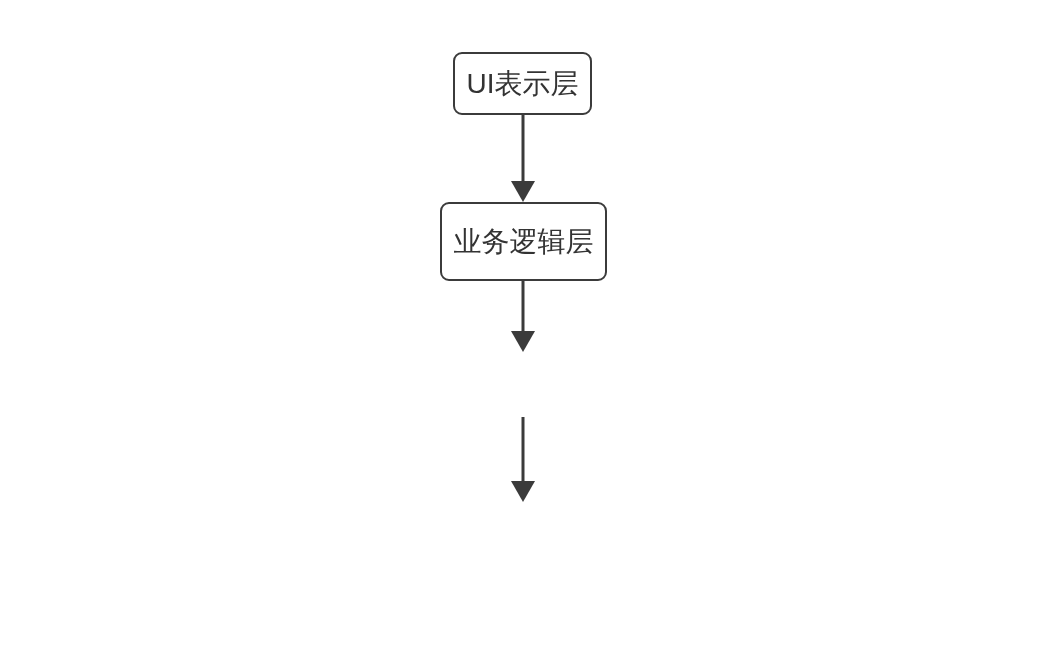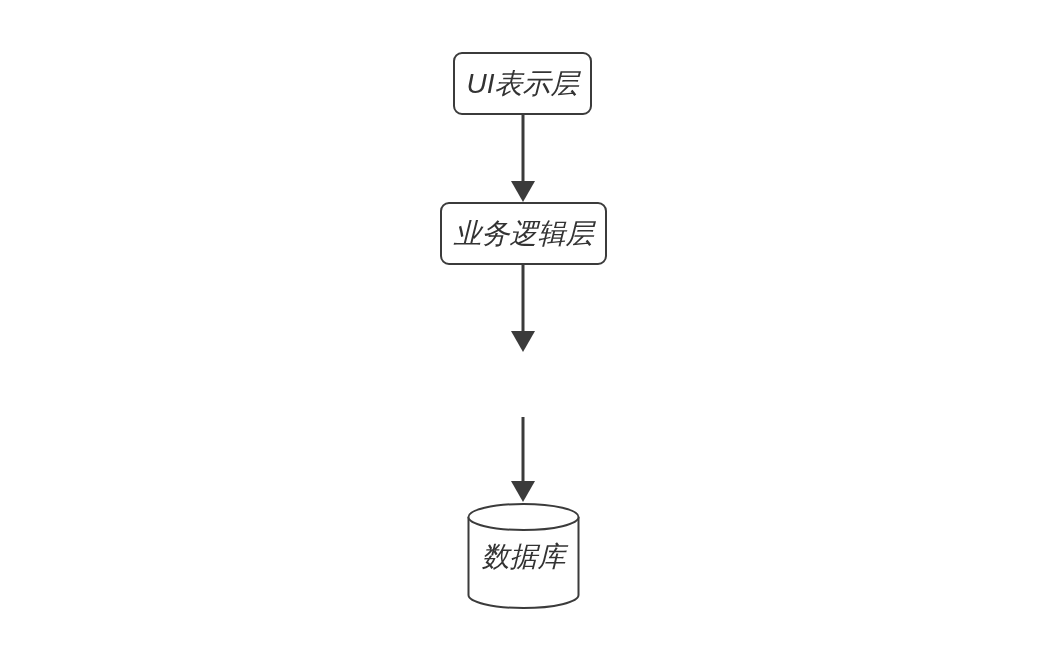--- a/index.html
+++ b/index.html
@@ -29,21 +29,20 @@
   }
   .edges polygon {
     fill: var(--stroke);
     stroke: none;
   }
   .node {
     position: absolute;
     display: flex;
     align-items: center;
     justify-content: center;
-    font-style: italic;
   }
   .box {
     background: var(--bg);
     border: 2px solid var(--stroke);
     border-radius: 9px;
   }
   .node-label {
     color: var(--text);
     font-size: 28px;
     line-height: 1;
@@ -82,26 +81,19 @@
     <g>
       <line x1="523" y1="417" x2="523" y2="483"></line>
       <polygon points="523,502 511,481 535,481"></polygon>
     </g>
   </svg>
 
   <div class="node box" style="left:453px; top:52px; width:139px; height:63px;">
     <span class="node-label">UI表示层</span>
   </div>
 
-  <div class="node box" style="left:440px; top:202px; width:167px; height:63px;">
+  <div class="node box" style="left:440px; top:202px; width:167px; height:79px;">
     <span class="node-label">业务逻辑层</span>
   </div>
 
 
-  <div class="node" style="left:467px; top:503px; width:113px; height:107px;">
-    <svg class="cylinder-svg" viewBox="0 0 113 107" xmlns="http://www.w3.org/2000/svg" aria-hidden="true">
-      <path d="M 1.5 14 L 1.5 92 A 55 13 0 0 0 111.5 92 L 111.5 14"></path>
-      <ellipse cx="56.5" cy="14" rx="55" ry="13"></ellipse>
-    </svg>
-    <span class="node-label cyl-label-wrap">数据库</span>
-  </div>
 
 </div>
 
 </body></html>

